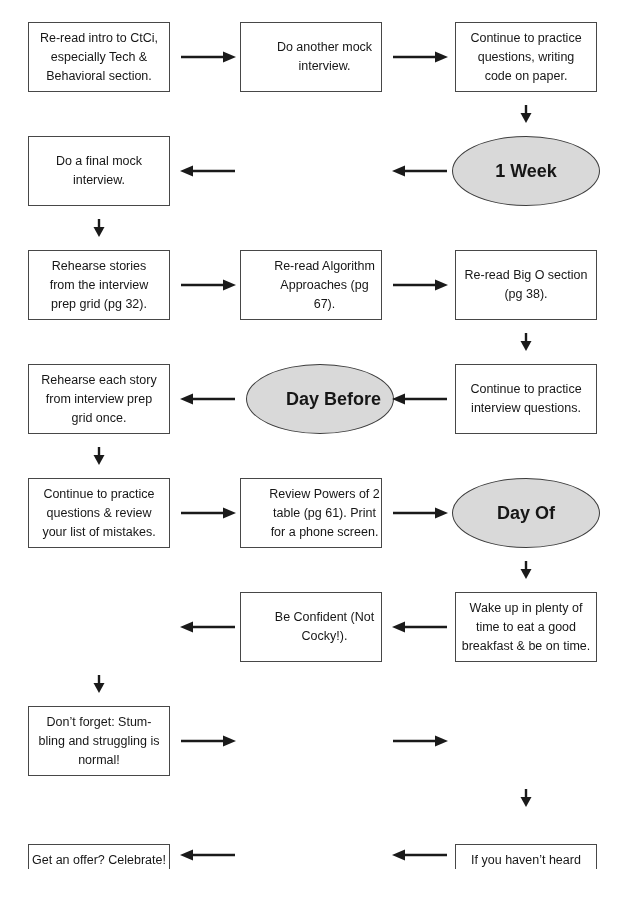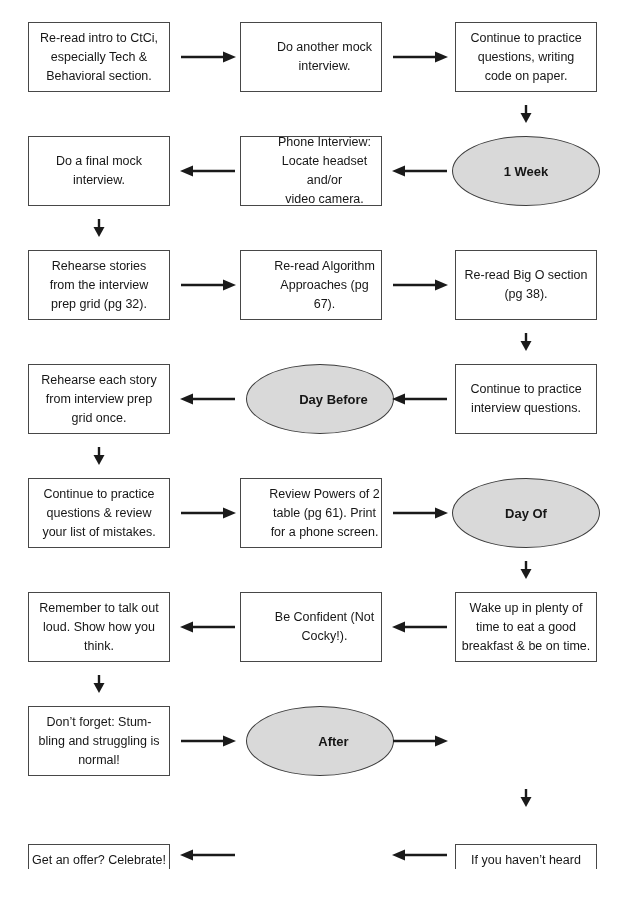--- a/index.html
+++ b/index.html
@@ -18,21 +18,21 @@
     background: #d9d9d9; border: 1.5px solid #3c3c3c;
     border-radius: 50%;
     width: 148px; height: 70px;
   }
   .node-text {
     white-space: pre-line;
     font-size: 12.5px; line-height: 19px;
     color: #161616;
     padding: 0 1px;
   }
-  .ellipse .node-text { font-weight: bold; font-size: 13px; }
+  .ellipse .node-text { font-weight: bold; font-size: 18px; }
 
   .col1 { left: 28px; } .col2 { left: 240px; padding-left: 27px; } .col3 { left: 455px; }
   .ellipse.col2 { left: 246px; } .ellipse.col3 { left: 452px; }
   .row1 { top: 22px; } .row2 { top: 136px; } .row3 { top: 250px; } .row4 { top: 364px; }
   .row5 { top: 478px; } .row6 { top: 592px; } .row7 { top: 706px; } .row8 { top: 820px; margin-top: 24px; }
 
   .harrow { position: absolute; width: 56px; height: 14px; }
   .g1 { left: 180px; } .g2 { left: 392px; }
   .hr1 { top: 50px; } .hr2 { top: 164px; } .hr3 { top: 278px; } .hr4 { top: 392px; }
   .hr5 { top: 506px; } .hr6 { top: 620px; } .hr7 { top: 734px; } .hr8 { top: 848px; }
@@ -61,25 +61,20 @@
   <div class="node box col3 row1">
     <span class="node-text">Continue to practice
 questions, writing
 code on paper.</span>
   </div>
 
   <div class="node box col1 row2">
     <span class="node-text">Do a final mock
 interview.</span>
   </div>
-  <div class="node box col2 row2">
-    <span class="node-text">Phone Interview:
-Locate headset and/or
-video camera.</span>
-  </div>
   <div class="node ellipse col3 row2">
     <span class="node-text">1 Week</span>
   </div>
 
   <div class="node box col1 row3">
     <span class="node-text">Rehearse stories
 from the interview
 prep grid (pg 32).</span>
   </div>
   <div class="node box col2 row3">
@@ -111,43 +106,35 @@
   </div>
   <div class="node box col2 row5">
     <span class="node-text">Review Powers of 2
 table (pg 61). Print
 for a phone screen.</span>
   </div>
   <div class="node ellipse col3 row5">
     <span class="node-text">Day Of</span>
   </div>
 
-  <div class="node box col1 row6">
-    <span class="node-text">Remember to talk out
-loud. Show how you
-think.</span>
-  </div>
   <div class="node box col2 row6">
     <span class="node-text">Be Confident (Not
 Cocky!).</span>
   </div>
   <div class="node box col3 row6">
     <span class="node-text">Wake up in plenty of
 time to eat a good
 breakfast &amp; be on time.</span>
   </div>
 
   <div class="node box col1 row7">
     <span class="node-text">Don’t forget: Stum-
 bling and struggling is
 normal!</span>
   </div>
-  <div class="node ellipse col2 row7">
-    <span class="node-text">After</span>
-  </div>
 
   <div class="node box col1 row8">
     <span class="node-text">Get an offer? Celebrate!
 Your hard work paid
 off!</span>
   </div>
   <div class="node box col3 row8">
     <span class="node-text">If you haven’t heard
 from recruiter, check in
 after one week.</span>

